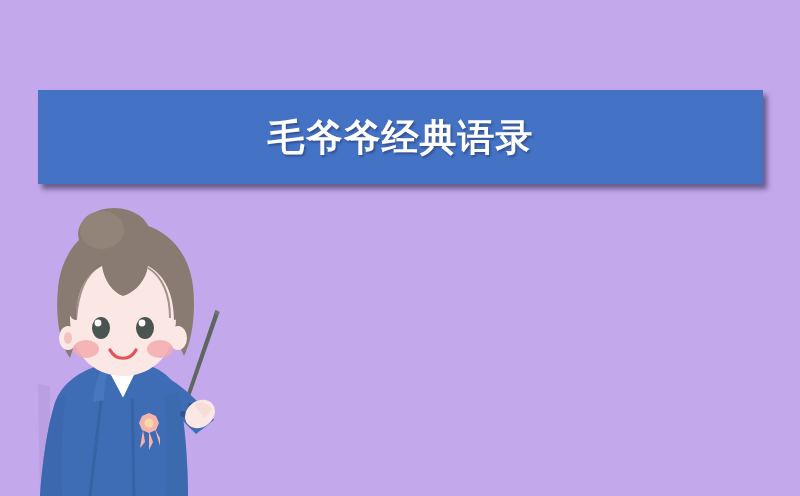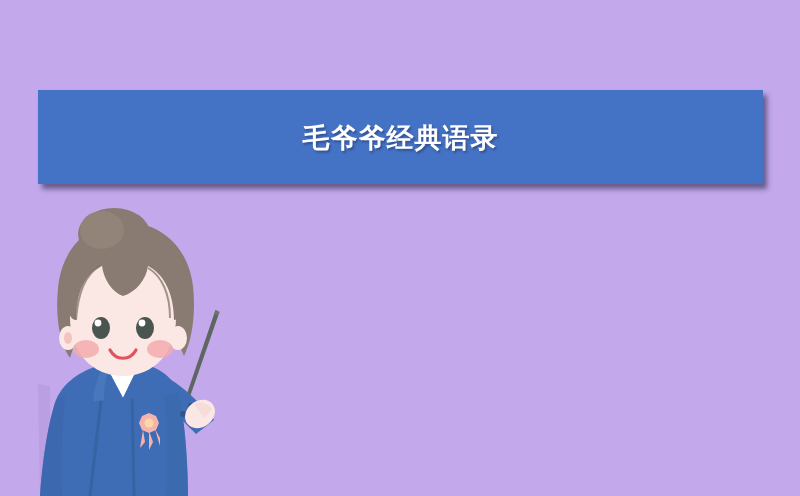--- a/index.html
+++ b/index.html
@@ -28,21 +28,21 @@
     width: 725px;
     height: 94px;
     background: #4472c4;
     box-shadow: 4px 5px 5px rgba(30, 28, 60, 0.55);
     display: flex;
     align-items: center;
     justify-content: center;
   }
   #title-text {
     color: #ffffff;
-    font-size: 27px;
+    font-size: 37px;
     font-weight: bold;
     letter-spacing: 1px;
     line-height: 1;
     text-shadow: 1.5px 2px 2px rgba(40, 55, 105, 0.55);
     white-space: nowrap;
     font-family: "DejaVu Sans", "Liberation Sans", sans-serif;
   }
 
   
   #teacher {

